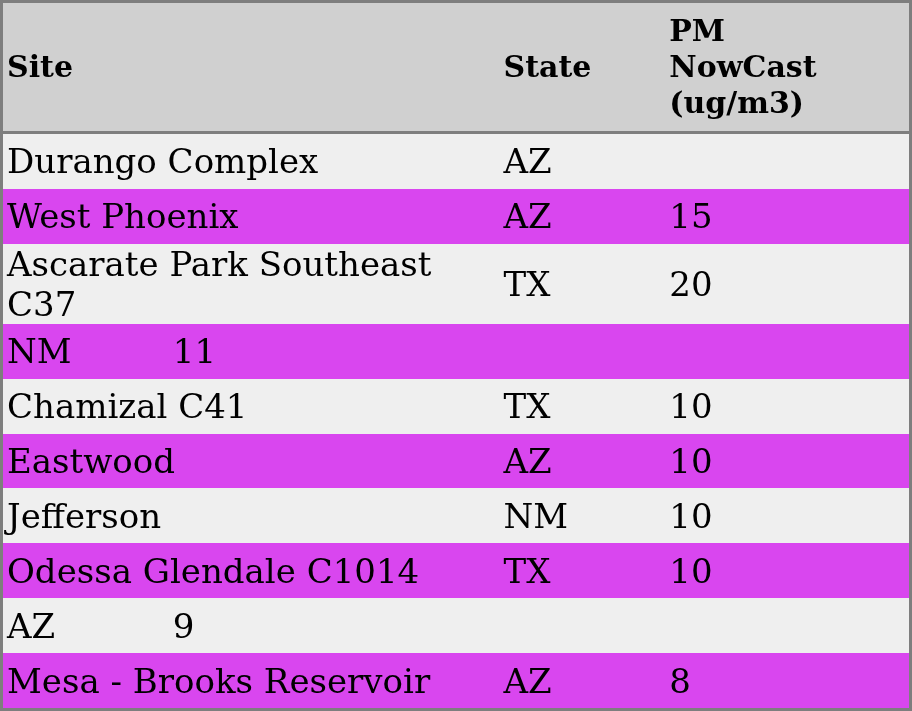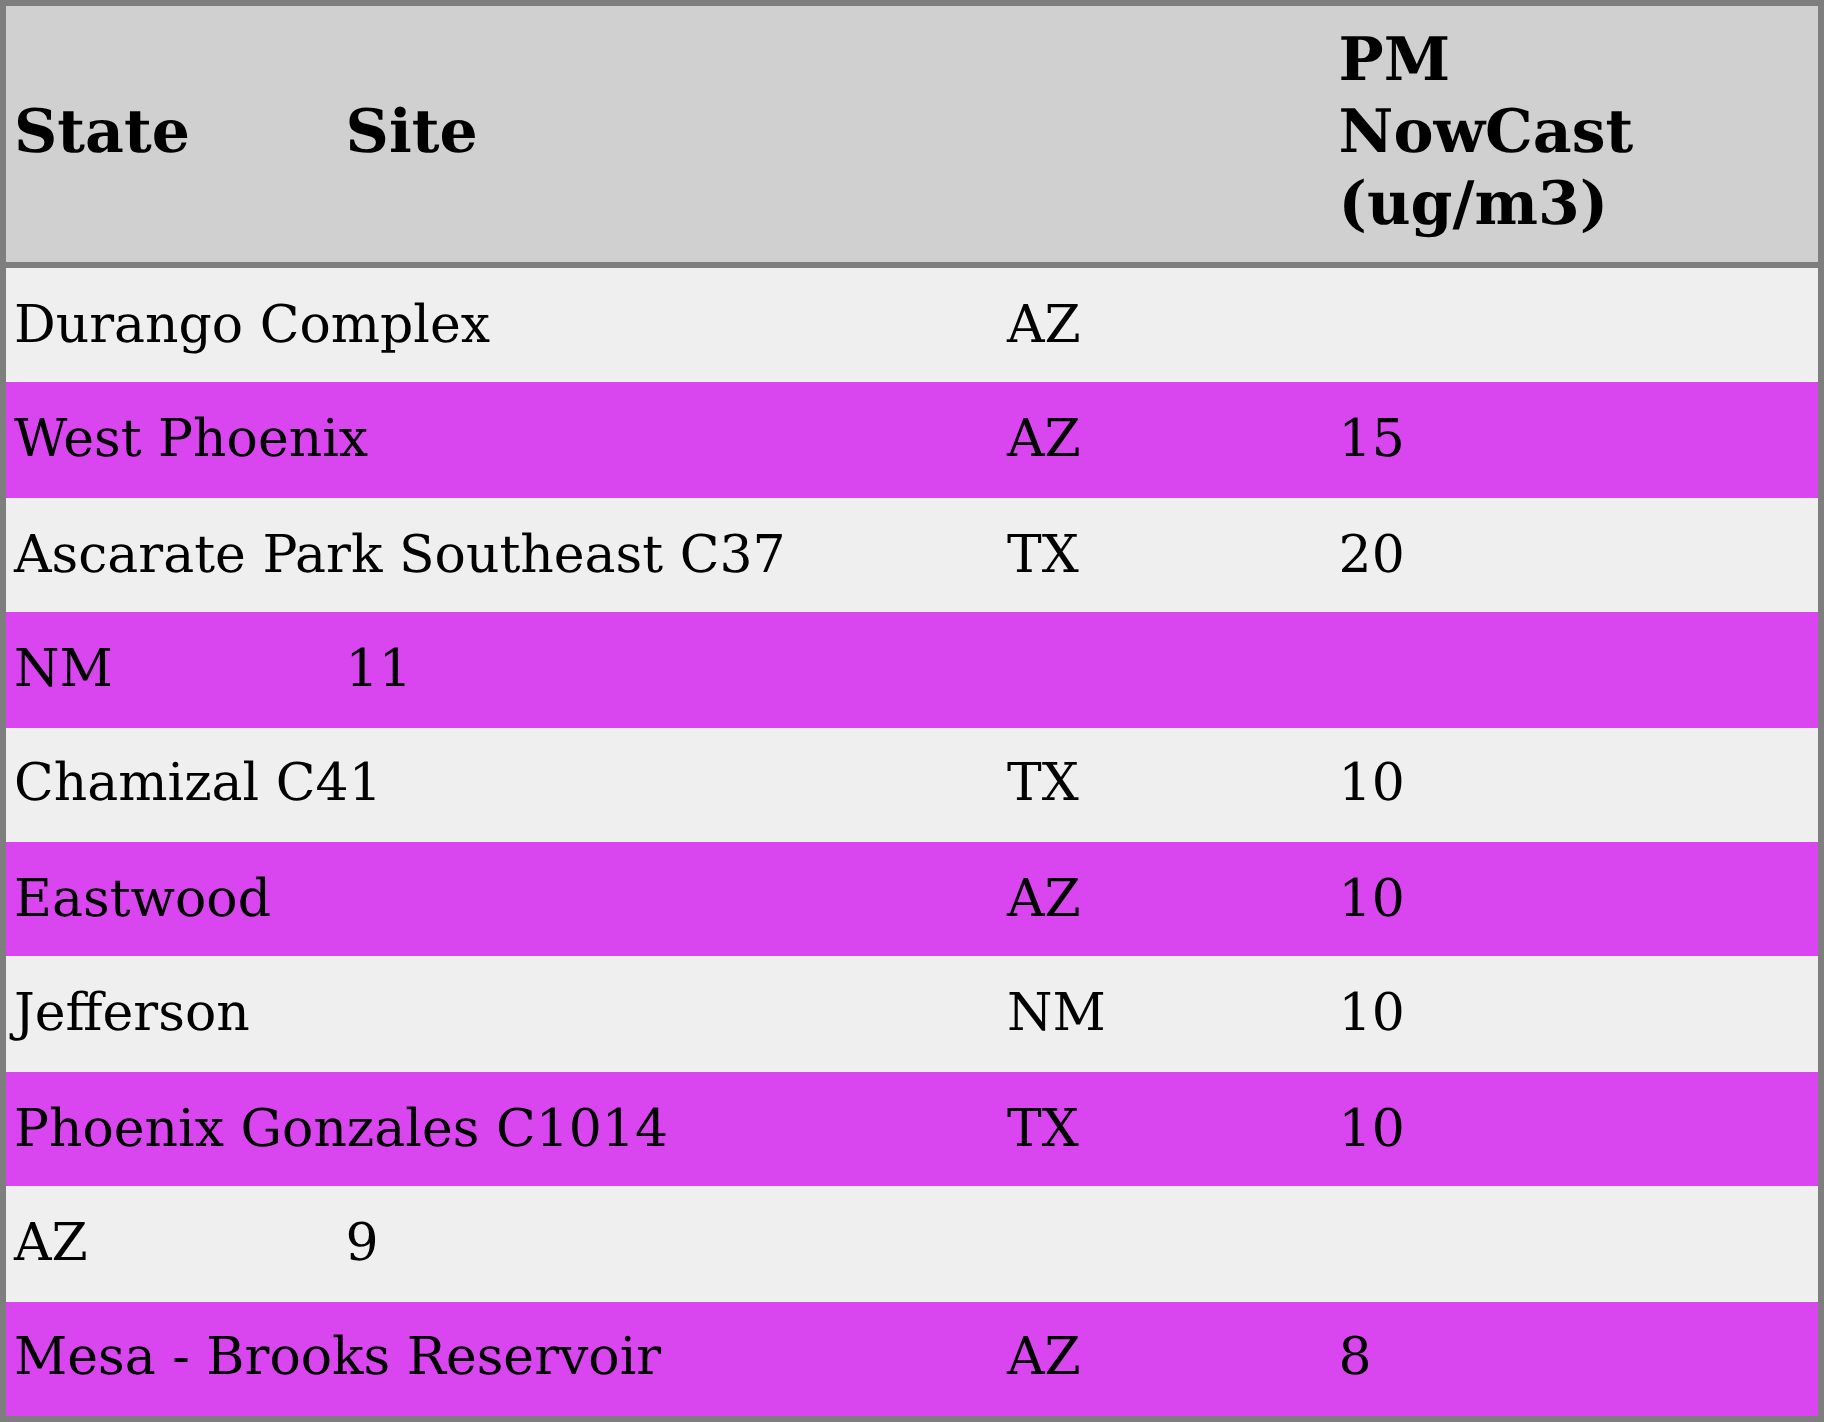--- a/index.html
+++ b/index.html
@@ -26,38 +26,38 @@
     align-items: center;
     font-weight: bold;
     font-size: 30px;
     line-height: 36px;
   }
   .body-rows { flex: 1; display: flex; flex-direction: column; }
   .data-row {
     flex: 1;
     display: flex;
     align-items: center;
-    font-size: 26px;
+    font-size: 34px;
   }
   .data-row.odd  { background: #efefef; }
   .data-row.even { background: #d946ef; }
   .cell { text-align: left; box-sizing: border-box; padding: 0 4px; }
   .col-site  { width: 54.8%; }
   .col-state { width: 18.3%; }
   .col-pm    { width: 26.9%; }
   .hdr-wrap-narrow { display: inline-block; max-width: 172px; }
 </style>
 </head>
 <body>
 
 <div class="pm-table">
 
   <div class="header-row">
+    <div class="cell col-site">Site</div>
     <div class="cell col-state">State</div>
-    <div class="cell col-site">Site</div>
     <div class="cell col-pm">
       <span class="hdr-wrap-narrow">PM NowCast (ug/m3)</span>
     </div>
   </div>
 
   <div class="body-rows">
     <div class="data-row odd">
       <div class="cell col-site">Durango Complex</div>
       <div class="cell col-state">AZ</div>
     </div>
@@ -91,21 +91,21 @@
       <div class="cell col-pm">10</div>
     </div>
 
     <div class="data-row odd">
       <div class="cell col-site">Jefferson</div>
       <div class="cell col-state">NM</div>
       <div class="cell col-pm">10</div>
     </div>
 
     <div class="data-row even">
-      <div class="cell col-site">Phoenix Gonzales C1014</div>
+      <div class="cell col-site">Odessa Glendale C1014</div>
       <div class="cell col-state">TX</div>
       <div class="cell col-pm">10</div>
     </div>
 
     <div class="data-row odd">
       <div class="cell col-state">AZ</div>
       <div class="cell col-pm">9</div>
     </div>
 
     <div class="data-row even">

